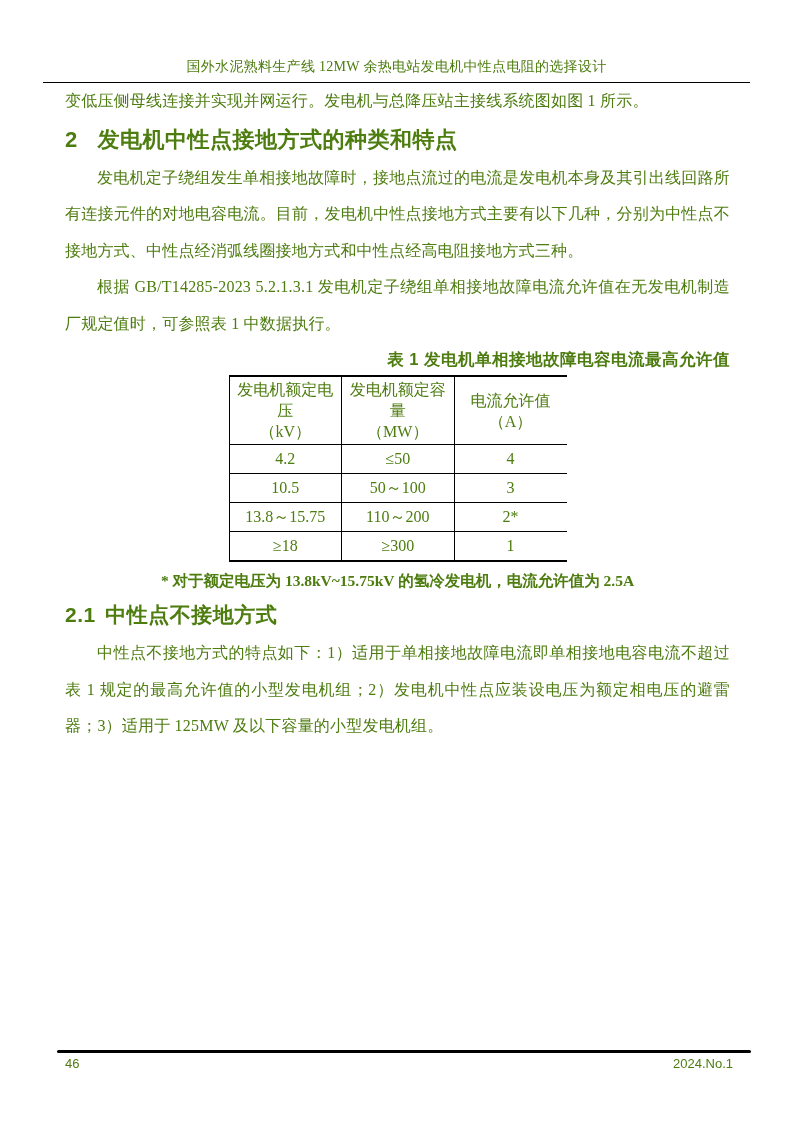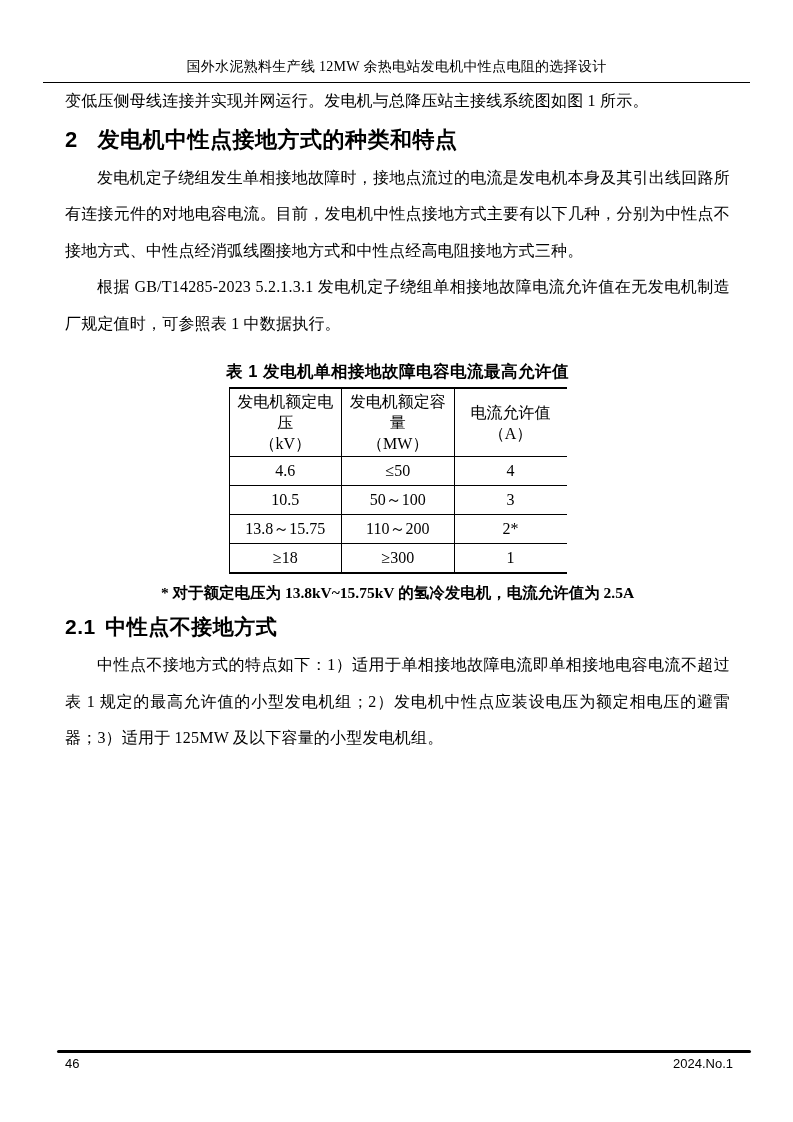--- a/index.html
+++ b/index.html
@@ -2,21 +2,21 @@
 <html><head>
 <meta charset="utf-8">
 <style>
   html, body { margin: 0; padding: 0; background: #ffffff; }
   .page {
     position: relative;
     width: 793px;
     height: 1122px;
     box-sizing: border-box;
     background: #ffffff;
-    color: #000000;
+    color: #4d7c0f;
     padding: 57px 63px 0 65px;
     overflow: hidden;
     font-family: "Liberation Serif", "DejaVu Serif", serif;
   }
   
   .running-header {
     margin: 0 -20px 0 -22px;
     border-bottom: 1.5px solid #000;
     padding-bottom: 5px;
   }
@@ -45,22 +45,22 @@
     line-height: 40px;
     letter-spacing: 0.5px;
     display: flex;
     align-items: baseline;
   }
   .sec-heading .sec-num { margin-right: 0.9em; }
   .sec-heading.sub { font-size: 21px; }
   .sec-heading.sub .sec-num { margin-right: 0.45em; }
   
   .table-caption {
-    margin-top: 16px;
-    text-align: center;
+    margin-top: 4px;
+    text-align: right;
     font-family: "Liberation Sans", "DejaVu Sans", sans-serif;
     font-weight: 700;
     font-size: 16.5px;
     line-height: 26px;
     letter-spacing: 0.5px;
   }
   table.data-table {
     width: 338px;
     margin: 3px auto 0 auto;
     border-collapse: collapse;
@@ -160,21 +160,21 @@
           <span class="cell-unit">（MW）</span>
         </th>
         <th>
           <span>电流允许值</span>
           <span class="cell-unit">（A）</span>
         </th>
       </tr>
     </thead>
     <tbody>
       <tr>
-        <td>4.6</td>
+        <td>4.2</td>
         <td>≤50</td>
         <td>4</td>
       </tr>
       <tr>
         <td>10.5</td>
         <td>50～100</td>
         <td>3</td>
       </tr>
       <tr>
         <td>13.8～15.75</td>

